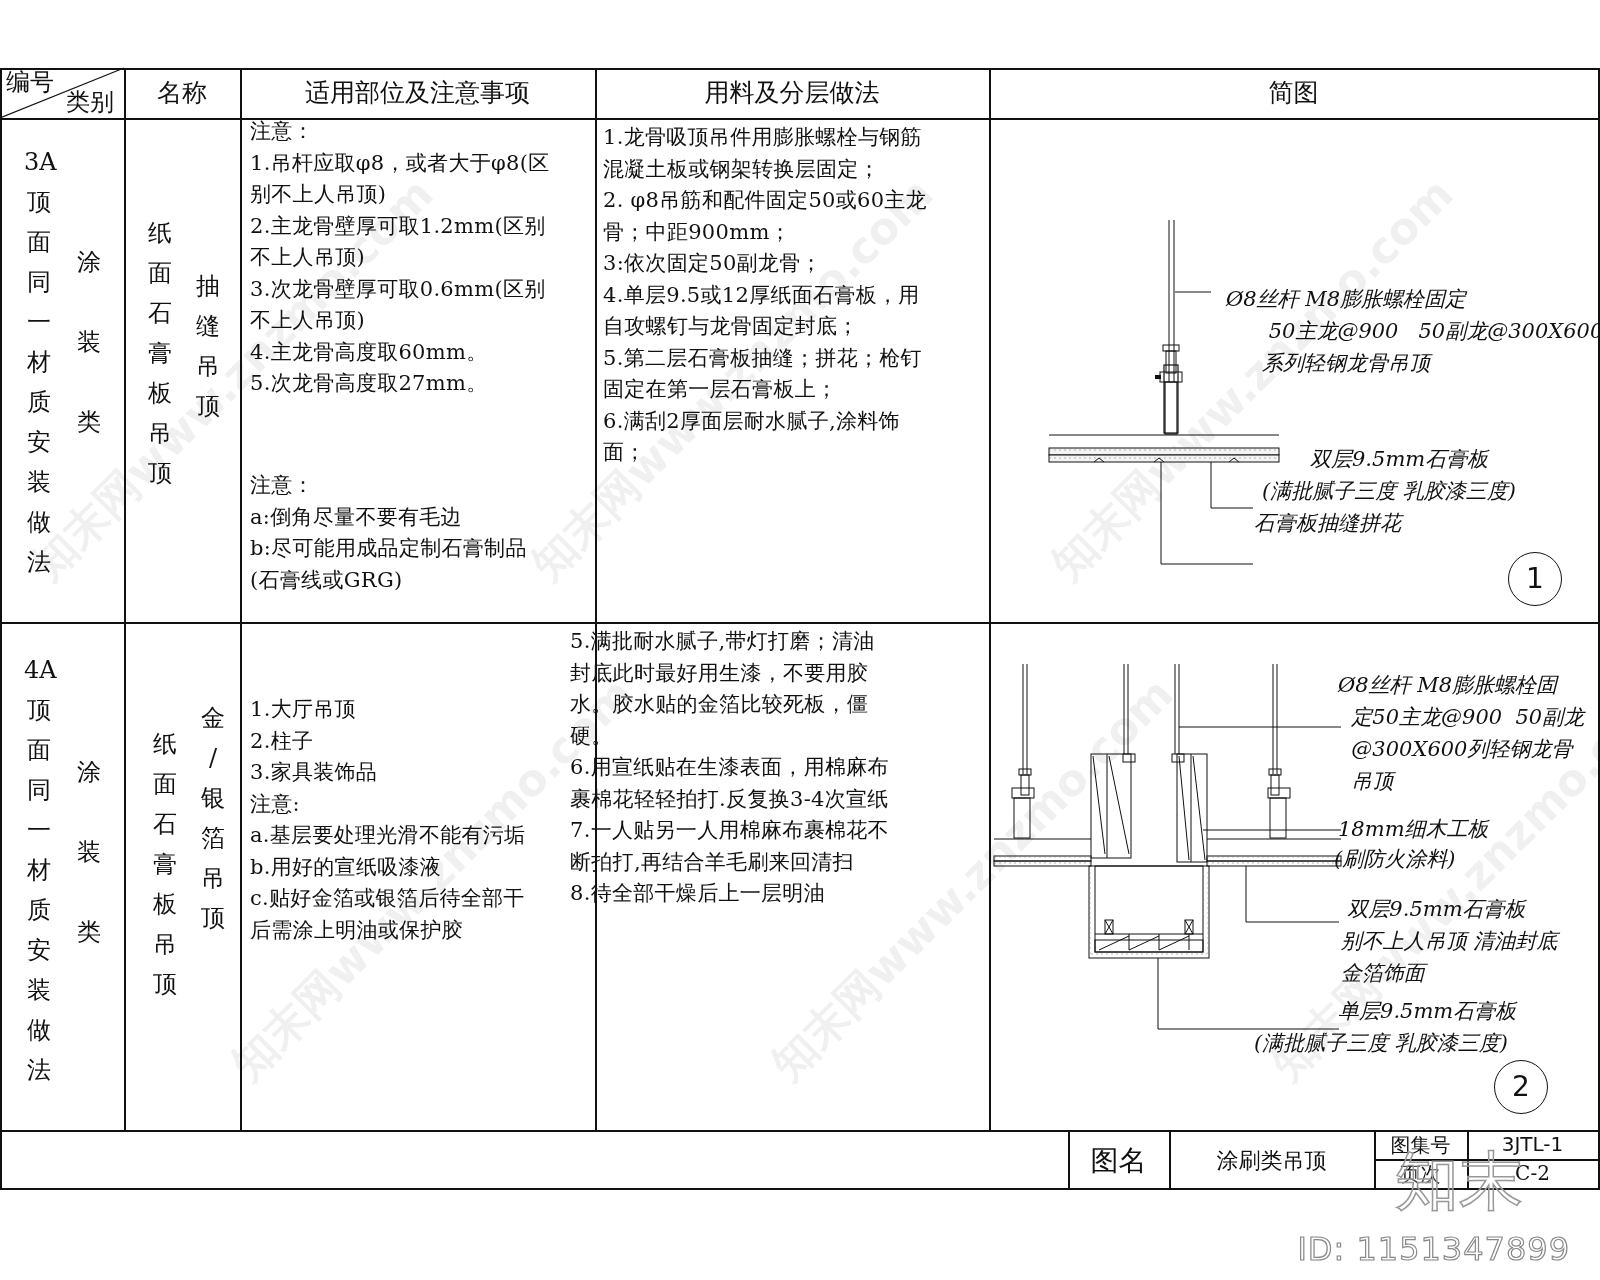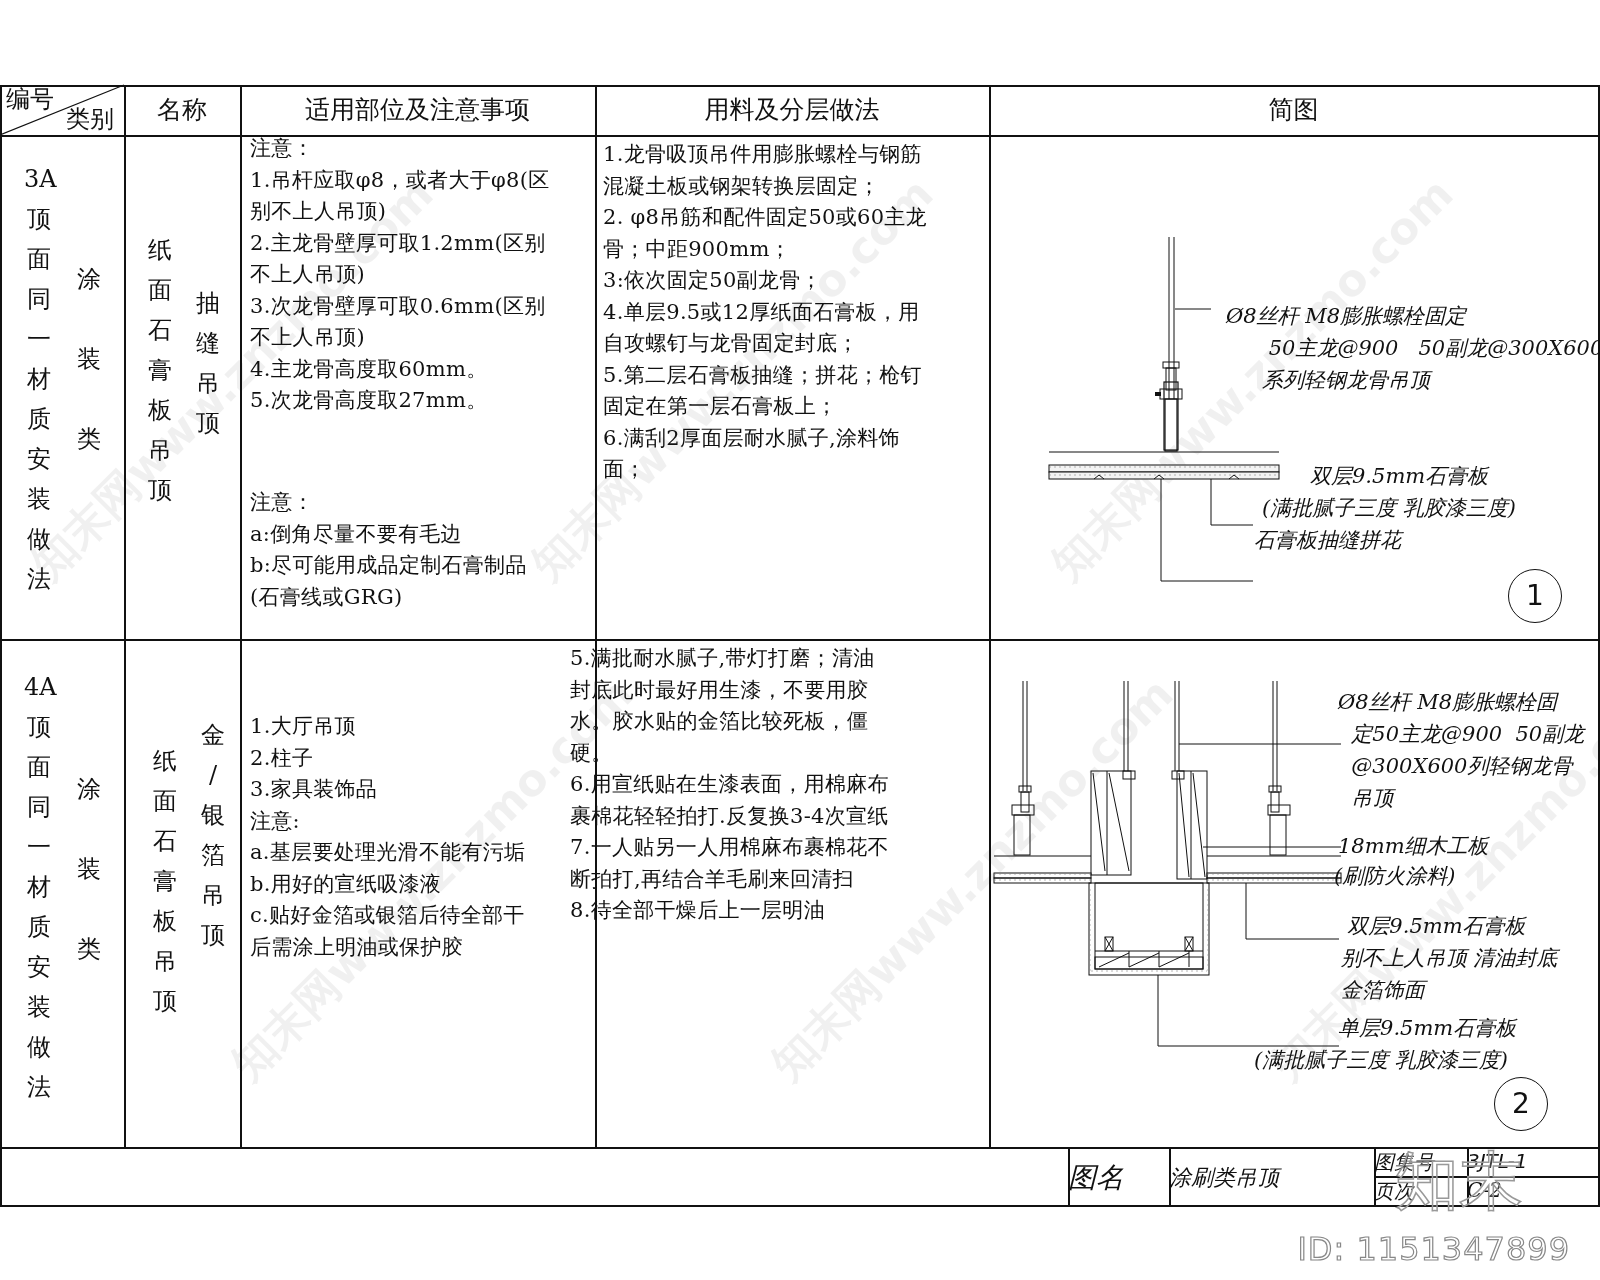--- a/index.html
+++ b/index.html
@@ -1,27 +1,27 @@
 <!DOCTYPE html>
 <html><head>
 <meta charset="utf-8">
 <style>
   html,body{margin:0;padding:0;background:#fff;}
   body{width:1600px;height:1280px;position:relative;overflow:hidden;font-family:"DejaVu Serif","Liberation Serif",serif;color:#111;}
-  .sheet{position:absolute;left:0;top:68px;width:1600px;height:1144px;margin-top:17px;}
+  .sheet{position:absolute;left:0;top:68px;width:1600px;height:1144px;}
   .hl{position:absolute;background:#111;height:2px;}
   .vl{position:absolute;background:#111;width:1.5px;}
   .hdr{position:absolute;font-family:"DejaVu Sans","Liberation Sans",sans-serif;font-size:25px;text-align:center;line-height:50px;top:0;height:50px;}
   .vtext{position:absolute;font-size:24px;line-height:40px;width:30px;text-align:center;white-space:pre-line;}
   .cell-text{position:absolute;font-size:21px;line-height:31.5px;white-space:pre-line;letter-spacing:0.3px;}
   .lbl{position:absolute;font-size:21px;line-height:31px;white-space:pre;font-style:italic;}
   svg{position:absolute;overflow:visible;}
   .circle-num{position:absolute;width:52px;height:52px;border:1.5px solid #111;border-radius:50%;font-family:"DejaVu Sans","Liberation Sans",sans-serif;font-size:28px;text-align:center;line-height:52px;}
   .watermark{position:absolute;font-family:"DejaVu Sans","Liberation Sans",sans-serif;color:rgba(0,0,0,0.06);font-size:44px;font-weight:bold;transform:rotate(-45deg);white-space:nowrap;}
-  .tb-text{position:absolute;font-size:26px;font-style:italic;}
+  .tb-text{position:absolute;font-size:26px;text-align:center;}
   .id-mark{position:absolute;right:30px;top:1230px;font-family:"DejaVu Sans","Liberation Sans",sans-serif;font-size:32px;color:#fff;-webkit-text-stroke:1.2px #888;letter-spacing:1px;}
   .logo-mark{position:absolute;font-family:"DejaVu Sans","Liberation Sans",sans-serif;font-size:64px;color:rgba(255,255,255,0.2);-webkit-text-stroke:1.5px #999;}
 </style>
 </head>
 <body>
 
 <div class="watermark" style="left:-40px;top:350px;">知末网www.znzmo.com</div>
 <div class="watermark" style="left:460px;top:350px;">知末网www.znzmo.com</div>
 <div class="watermark" style="left:980px;top:350px;">知末网www.znzmo.com</div>
 <div class="watermark" style="left:160px;top:850px;">知末网www.znzmo.com</div>

